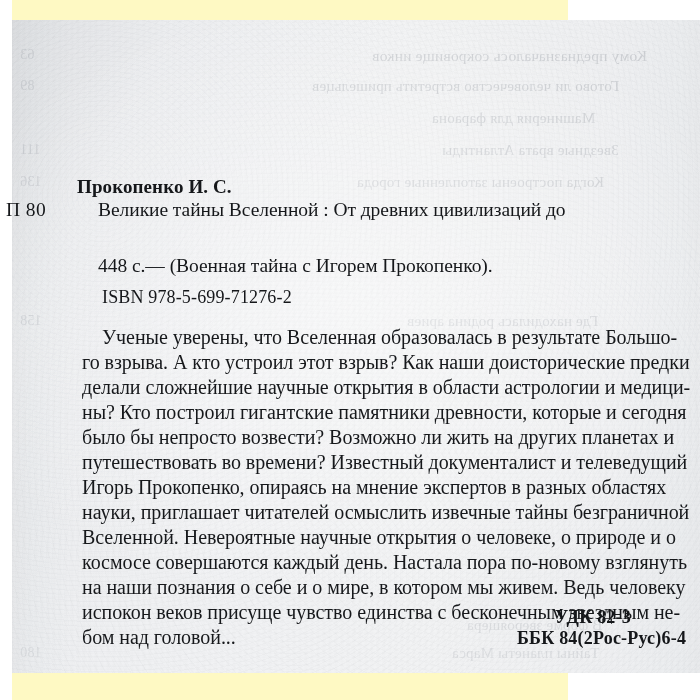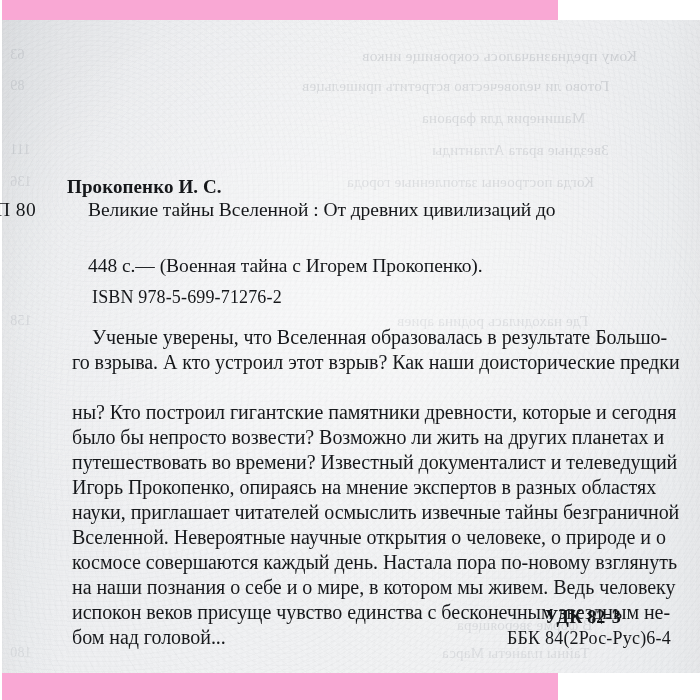--- a/index.html
+++ b/index.html
@@ -11,25 +11,25 @@
   body {
     width: 700px;
     height: 700px;
     overflow: hidden;
     font-family: "Liberation Serif", "DejaVu Serif", serif;
   }
 
   
   #scan-page {
     position: absolute;
-    left: 2px;
+    left: 12px;
     top: 0;
     width: 556px;
     height: 700px;
-    background: #f9a8d4;
+    background: #fef9c3;
   }
 
   
   #paper {
     position: absolute;
     left: 0;
     top: 20px;
     width: 700px;
     height: 653px;
     background:
@@ -141,21 +141,21 @@
     left: 543px;
     top: 607px;
     font-size: 18px;
     font-weight: 700;
     letter-spacing: .2px;
   }
   #bbk-line {
     left: 505px;
     top: 628px;
     font-size: 18px;
-    font-weight: 400;
+    font-weight: 700;
     letter-spacing: .2px;
   }
 
   
   #grain {
     position: absolute;
     left: 0; top: 20px;
     width: 700px; height: 653px;
     opacity: .30;
     pointer-events: none;
@@ -200,20 +200,21 @@
 
   <div class="ink" id="shelf-mark">П 80</div>
 
   <div class="ink cip-line" id="cip-line-1">Великие тайны Вселенной : От древних цивилизаций до</div>
   <div class="ink cip-line" id="cip-line-3">448 с.— (Военная тайна с Игорем Прокопенко).</div>
 
   <div class="ink" id="isbn-line">ISBN 978-5-699-71276-2</div>
 
   <div class="ink ann-line" id="ann-1">Ученые уверены, что Вселенная образовалась в результате Большо-</div>
   <div class="ink ann-line" id="ann-2">го взрыва. А кто устроил этот взрыв? Как наши доисторические предки</div>
+  <div class="ink ann-line" id="ann-3">делали сложнейшие научные открытия в области астрологии и медици-</div>
   <div class="ink ann-line" id="ann-4">ны? Кто построил гигантские памятники древности, которые и сегодня</div>
   <div class="ink ann-line" id="ann-5">было бы непросто возвести? Возможно ли жить на других планетах и</div>
   <div class="ink ann-line" id="ann-6">путешествовать во времени? Известный документалист и телеведущий</div>
   <div class="ink ann-line" id="ann-7">Игорь Прокопенко, опираясь на мнение экспертов в разных областях</div>
   <div class="ink ann-line" id="ann-8">науки, приглашает читателей осмыслить извечные тайны безграничной</div>
   <div class="ink ann-line" id="ann-10">космосе совершаются каждый день. Настала пора по-новому взглянуть</div>
   <div class="ink ann-line" id="ann-9">Вселенной. Невероятные научные открытия о человеке, о природе и о</div>
   <div class="ink ann-line" id="ann-11">на наши познания о себе и о мире, в котором мы живем. Ведь человеку</div>
   <div class="ink ann-line" id="ann-12">испокон веков присуще чувство единства с бесконечным звездным не-</div>
   <div class="ink ann-line" id="ann-13" style="top:626px; left:70px;">бом над головой...</div>

